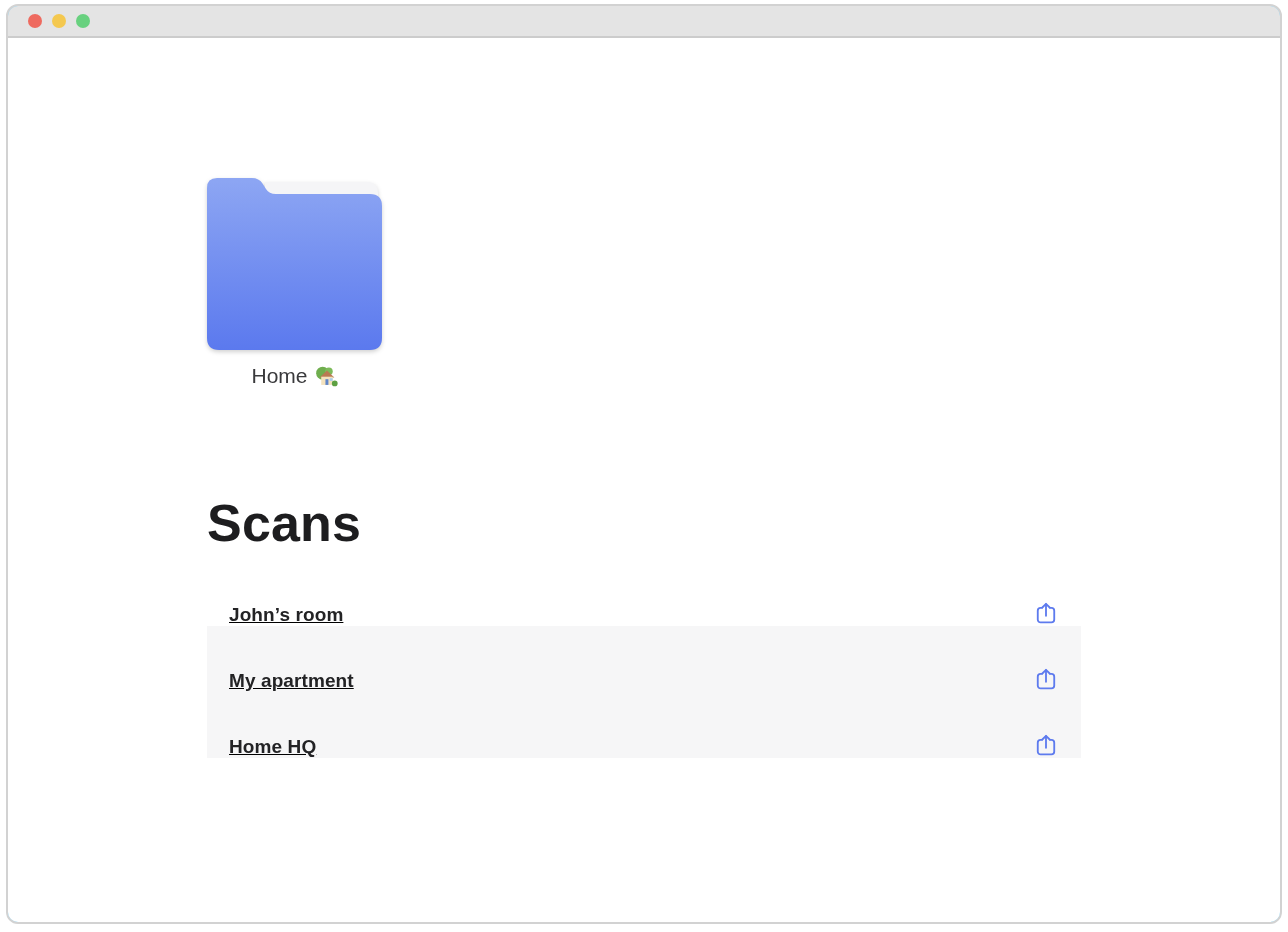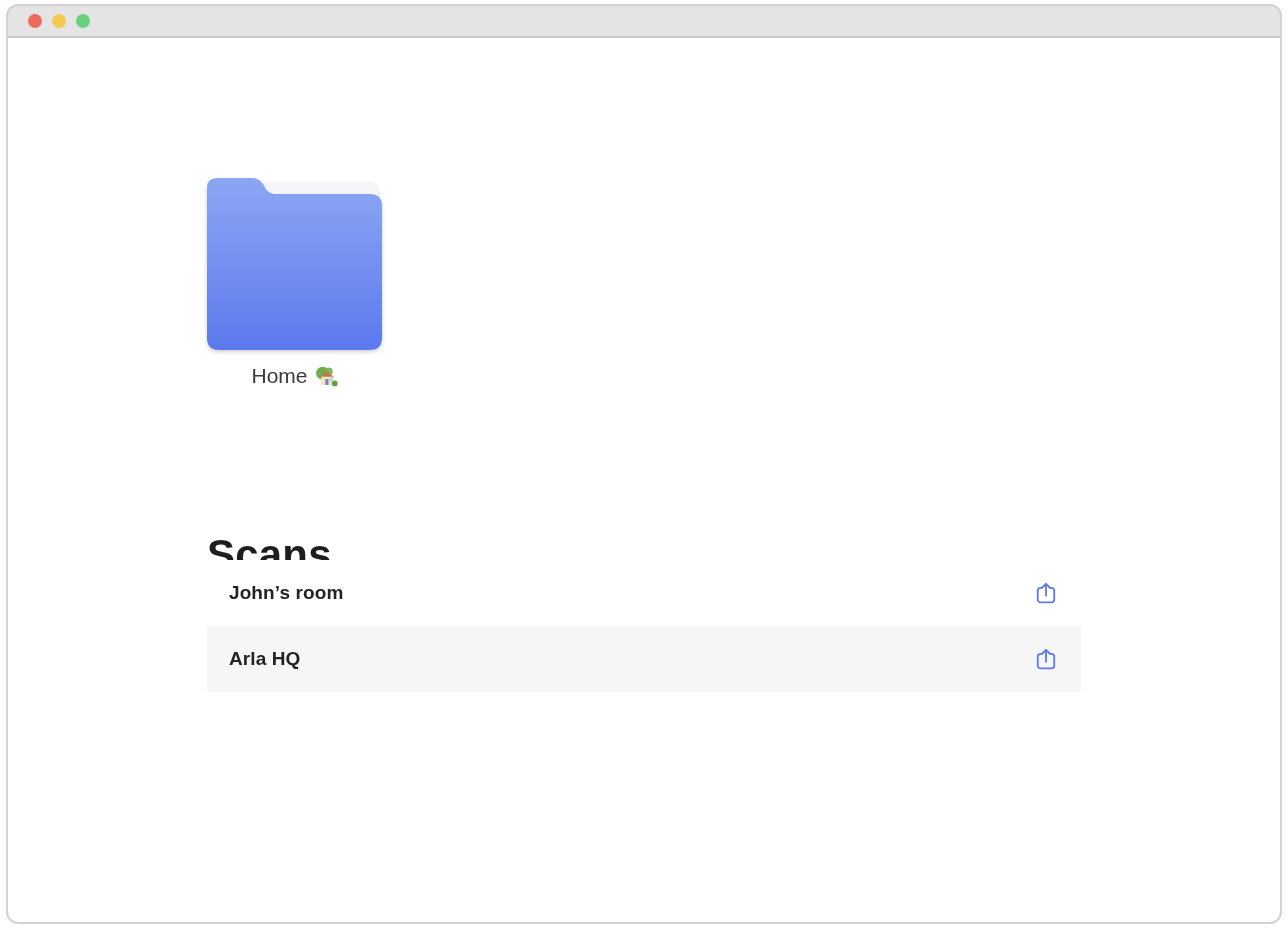--- a/index.html
+++ b/index.html
@@ -63,40 +63,41 @@
     color: #3a3a3c;
     display: flex;
     align-items: center;
     justify-content: center;
     gap: 7px;
     line-height: 24px;
   }
   .emoji-icon { display: inline-flex; }
   .section-heading {
     position: absolute;
-    left: 199px; top: 467px;
-    font-size: 42px;
+    left: 199px; top: 428px;
+    font-size: 52px;
     line-height: 44px;
     font-weight: 700;
     color: #1d1d1f;
     letter-spacing: 0.2px;
   }
   .scan-list {
     position: absolute;
     left: 199px; top: 522px;
     width: 874px;
   }
   .scan-row {
     height: 66px;
     display: flex;
-    align-items: center;
+    align-items: flex-end;
     justify-content: space-between;
     padding: 0 22px;
     box-sizing: border-box;
     background: #ffffff;
+    text-decoration: underline;
   }
   .scan-row.alt { background: #f6f6f7; }
   .scan-name {
     font-size: 19px;
     font-weight: 700;
     color: #232325;
     letter-spacing: 0.1px;
   }
   .share-button {
     background: none;
@@ -160,24 +161,34 @@
     <span class="scan-name">John’s room</span>
     <button class="share-button">
       <svg width="26" height="26" viewBox="0 0 24 24" fill="none" stroke="currentColor" stroke-width="1.7" stroke-linecap="round" stroke-linejoin="round">
         <path d="M8.2 7.3H7A2.6 2.6 0 0 0 4.4 9.9v8.2A2.6 2.6 0 0 0 7 20.7h10a2.6 2.6 0 0 0 2.6-2.6V9.9A2.6 2.6 0 0 0 17 7.3h-1.2"></path>
         <path d="M12 14.5V3.8"></path>
         <path d="M8.6 6.9 12 3.5l3.4 3.4"></path>
       </svg>
     </button>
   </div>
 
+  <div class="scan-row alt">
+    <span class="scan-name">My apartment</span>
+    <button class="share-button">
+      <svg width="26" height="26" viewBox="0 0 24 24" fill="none" stroke="currentColor" stroke-width="1.7" stroke-linecap="round" stroke-linejoin="round">
+        <path d="M8.2 7.3H7A2.6 2.6 0 0 0 4.4 9.9v8.2A2.6 2.6 0 0 0 7 20.7h10a2.6 2.6 0 0 0 2.6-2.6V9.9A2.6 2.6 0 0 0 17 7.3h-1.2"></path>
+        <path d="M12 14.5V3.8"></path>
+        <path d="M8.6 6.9 12 3.5l3.4 3.4"></path>
+      </svg>
+    </button>
+  </div>
 
 
   <div class="scan-row alt">
-    <span class="scan-name">Arla HQ</span>
+    <span class="scan-name">Home HQ</span>
     <button class="share-button">
       <svg width="26" height="26" viewBox="0 0 24 24" fill="none" stroke="currentColor" stroke-width="1.7" stroke-linecap="round" stroke-linejoin="round">
         <path d="M8.2 7.3H7A2.6 2.6 0 0 0 4.4 9.9v8.2A2.6 2.6 0 0 0 7 20.7h10a2.6 2.6 0 0 0 2.6-2.6V9.9A2.6 2.6 0 0 0 17 7.3h-1.2"></path>
         <path d="M12 14.5V3.8"></path>
         <path d="M8.6 6.9 12 3.5l3.4 3.4"></path>
       </svg>
     </button>
   </div>
 </div>
 

